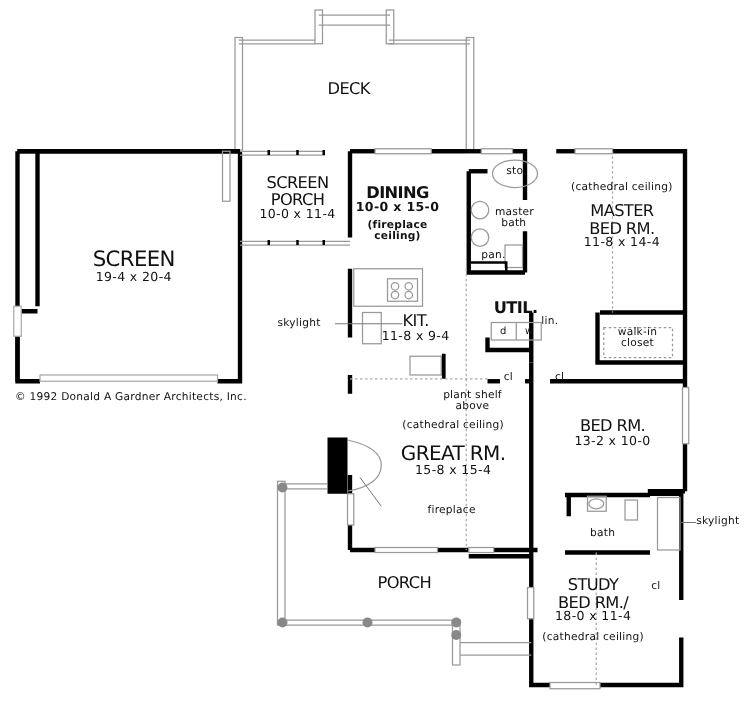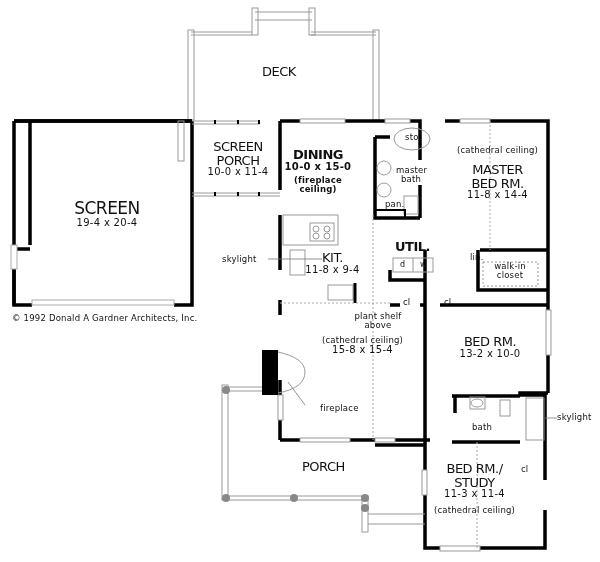--- a/index.html
+++ b/index.html
@@ -209,53 +209,54 @@
 <div class="lbl note" style="left:222px;top:255px;">skylight</div>
 
 <div class="lbl" style="left:300px;top:251px;width:65px;">
   <div class="room-mid">KIT.</div>
   <div class="dim">11-8  x  9-4</div>
 </div>
 
 <div class="lbl room-mid" style="left:395px;top:240px;font-weight:bold;">UTIL.</div>
 <div class="lbl tiny" style="left:400px;top:261px;">d</div>
 <div class="lbl tiny" style="left:420px;top:261px;">w</div>
-<div class="lbl note" style="left:470px;top:253px;">lin.</div>
+<div class="lbl note" style="left:433px;top:253px;">lin.</div>
 
 <div class="lbl note" style="left:485px;top:262px;width:50px;">
   <div>walk-in</div>
   <div>closet</div>
 </div>
 
 <div class="lbl note" style="left:403px;top:298px;">cl</div>
 <div class="lbl note" style="left:444px;top:298px;">cl</div>
 <div class="lbl note" style="left:521px;top:465px;">cl</div>
 
 <div class="lbl note" style="left:352px;top:312px;width:52px;">
   <div>plant  shelf</div>
   <div>above</div>
 </div>
 
 <div class="lbl" style="left:300px;top:336px;width:125px;">
   <div class="note">(cathedral  ceiling)</div>
+  <div class="room-mid" style="margin-top:10px;font-size:16px">GREAT  RM.</div>
   <div class="dim">15-8  x  15-4</div>
 </div>
 
-<div class="lbl note" style="left:296px;top:404px;padding-left:24px;">fireplace</div>
+<div class="lbl note" style="left:318px;top:404px;padding-left:24px;">fireplace</div>
 
 <div class="lbl" style="left:440px;top:335px;width:100px;">
   <div class="room-mid">BED  RM.</div>
   <div class="dim">13-2  x  10-0</div>
 </div>
 
 <div class="lbl note" style="left:472px;top:423px;">bath</div>
 <div class="lbl note" style="left:557px;top:413px;">skylight</div>
 
 <div class="lbl" style="left:427px;top:462px;width:95px;">
+  <div class="room-mid">STUDY</div>
   <div class="room-mid">BED  RM./</div>
-  <div class="room-mid">STUDY</div>
-  <div class="dim">11-3  x  11-4</div>
+  <div class="dim">18-0  x  11-4</div>
   <div class="note" style="margin-top:6px">(cathedral  ceiling)</div>
 </div>
 
 <div class="lbl room-mid" style="left:302px;top:460px;">PORCH</div>
 
 <div class="lbl note" style="left:12px;top:314px;font-size:8.5px;">© 1992  Donald A Gardner Architects, Inc.</div>
 
 </body></html>

